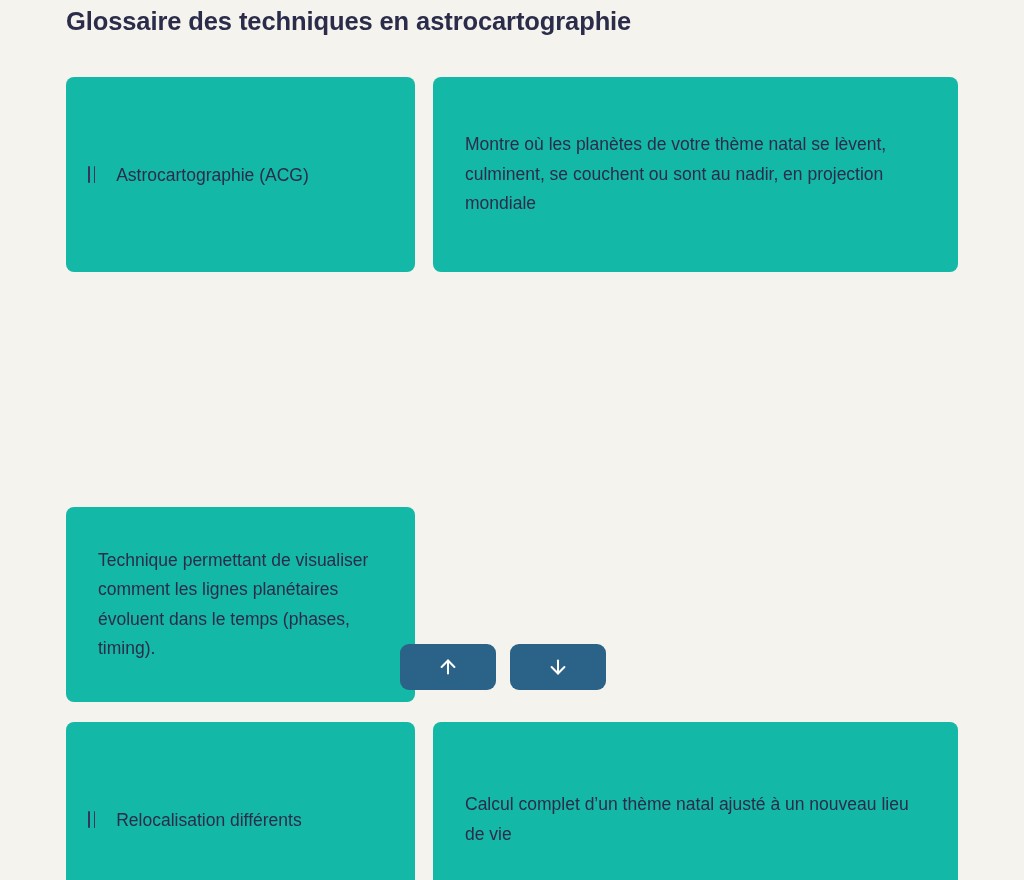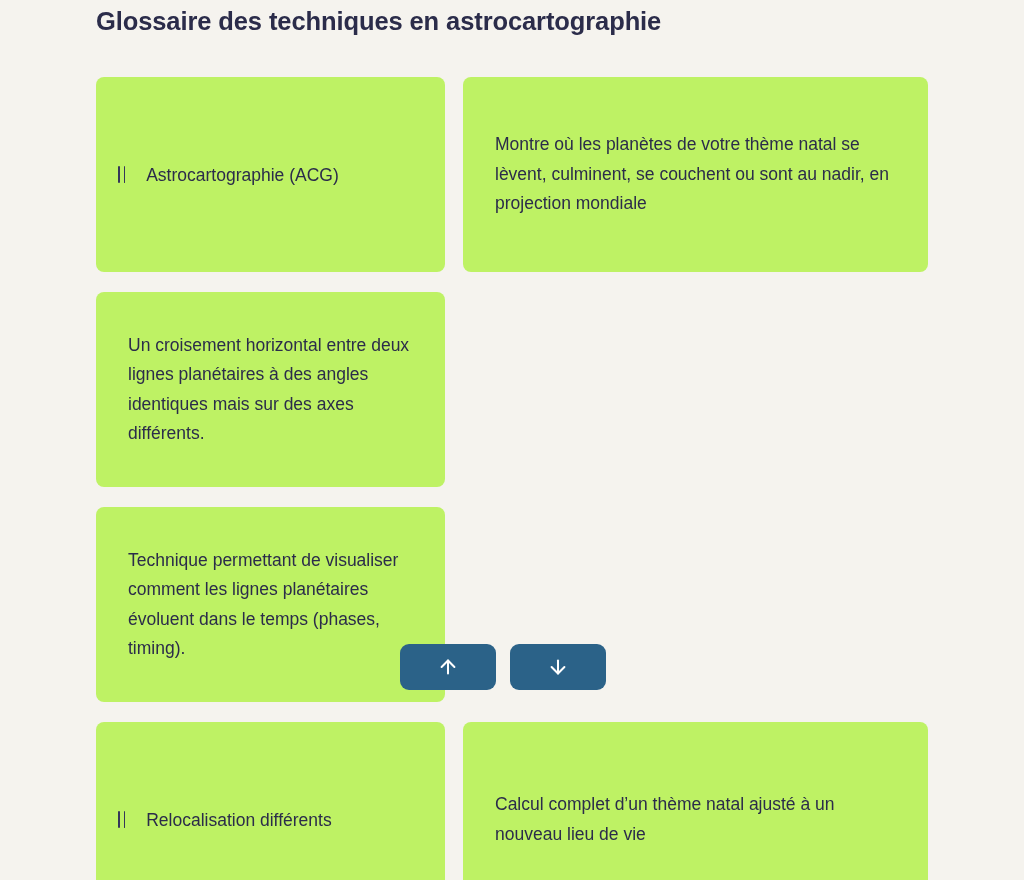--- a/index.html
+++ b/index.html
@@ -14,21 +14,21 @@
     font-family: "Liberation Sans", sans-serif;
     color: #2b2c4a;
     -webkit-font-smoothing: antialiased;
   }
 
   .page {
     position: relative;
     width: 1024px;
     height: 668px;
     box-sizing: border-box;
-    padding: 0 96px;
+    padding: 0 66px;
   }
 
   .page-title {
     margin: 0;
     padding-top: 4px;
     font-size: 25.5px;
     line-height: 34px;
     font-weight: 700;
     letter-spacing: -0.1px;
     color: #2b2c4a;
@@ -51,21 +51,21 @@
   }
 
   .match-row {
     display: grid;
     grid-template-columns: 349px 1fr;
     gap: 18px;
     min-height: 195px;
   }
 
   .card {
-    background: #bef264;
+    background: #14b8a6;
     border-radius: 8px;
     box-sizing: border-box;
     display: flex;
     align-items: center;
   }
 
   .term-card {
     padding: 0 22px;
   }
 
@@ -155,23 +155,20 @@
           </span>
           <span class="term-label">Astrocartographie (ACG)</span>
         </div>
       </div>
       <div class="card def-card">
         <p class="def-text">Montre où les planètes de votre thème natal se lèvent, culminent, se couchent ou sont au nadir, en projection mondiale</p>
       </div>
     </div>
 
     <div class="match-row">
-      <div class="card def-card">
-        <p class="def-text">Un croisement horizontal entre deux lignes planétaires à des angles identiques mais sur des axes différents.</p>
-      </div>
     </div>
 
     <div class="match-row">
       <div class="card def-card">
         <p class="def-text">Technique permettant de visualiser comment les lignes planétaires évoluent dans le temps (phases, timing).</p>
       </div>
     </div>
 
     <div class="match-row">
       <div class="card term-card">

